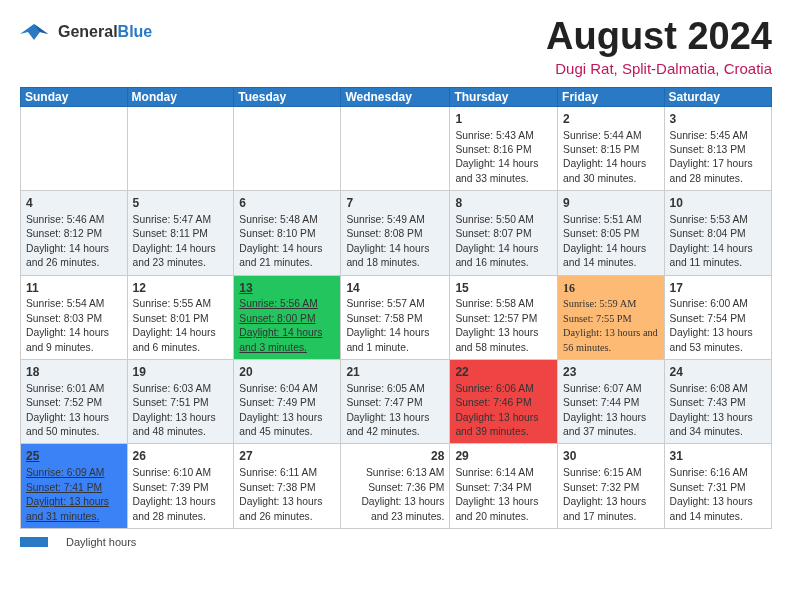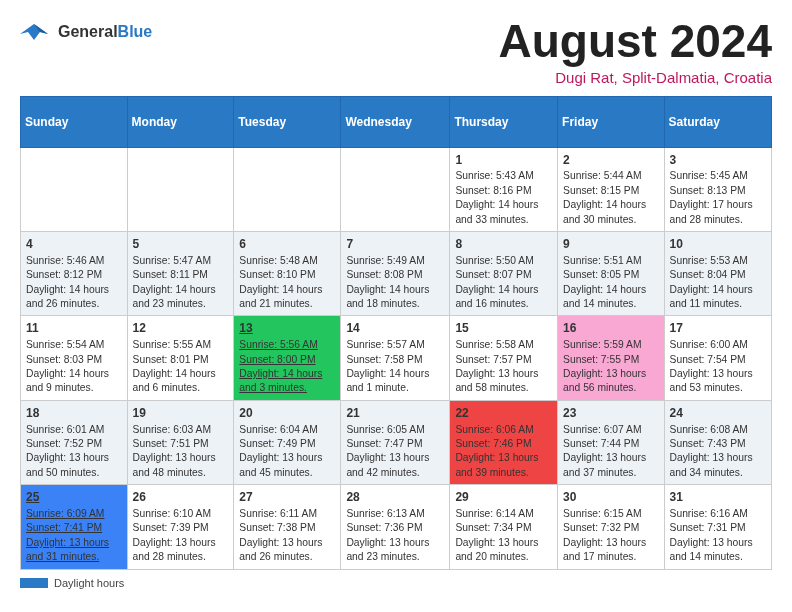--- a/index.html
+++ b/index.html
@@ -29,40 +29,40 @@
       margin-top: 4px;
     }
     .logo-bird {
       width: 28px;
       height: 24px;
     }
     .title-block {
       text-align: right;
     }
     .month-title {
-      font-size: 46px;
+      font-size: 38px;
       font-weight: bold;
       color: #222;
       line-height: 1.1;
     }
     .location-title {
       font-size: 15px;
       color: #be185d;
       margin-top: 2px;
     }
     .calendar {
       width: 100%;
       border-collapse: collapse;
       border: 1px solid #bbb;
       font-size: 10.5px;
     }
     .calendar th {
       background: #2979c5;
       color: #fff;
-      padding: 18px 4px;
+      padding: 2px 4px;
       text-align: left;
       font-size: 12px;
       font-weight: bold;
       border: 1px solid #2268b0;
     }
     .calendar td {
       vertical-align: top;
       padding: 4px 5px;
       border: 1px solid #ccc;
       width: 113px;
@@ -83,21 +83,21 @@
       font-size: 12px;
       display: block;
       margin-bottom: 1px;
     }
     .empty {
       background: #fff !important;
     }
     .legend {
       display: flex;
       align-items: center;
-      gap: 6px;
+      gap: 18px;
       margin-top: 7px;
       font-size: 11px;
       color: #444;
     }
     .legend-bar {
       width: 28px;
       height: 10px;
       background: #2979c5;
       display: inline-block;
     }
@@ -224,24 +224,24 @@
           </td>
           <td style="background: rgb(255, 255, 255);">
             <span class="day-number">14</span>
             <div>Sunrise: 5:57 AM</div>
             <div>Sunset: 7:58 PM</div>
             <div>Daylight: 14 hours and 1 minute.</div>
           </td>
           <td style="background: rgb(255, 255, 255);">
             <span class="day-number">15</span>
             <div>Sunrise: 5:58 AM</div>
-            <div>Sunset: 7:57 PM</div>
+            <div>Sunset: 12:57 PM</div>
             <div>Daylight: 13 hours and 58 minutes.</div>
           </td>
-          <td style="background: #f9a8d4;">
+          <td style="background: #fdba74; font-family: Liberation Serif, serif;">
             <span class="day-number">16</span>
             <div>Sunrise: 5:59 AM</div>
             <div>Sunset: 7:55 PM</div>
             <div>Daylight: 13 hours and 56 minutes.</div>
           </td>
           <td style="background: rgb(255, 255, 255);">
             <span class="day-number">17</span>
             <div>Sunrise: 6:00 AM</div>
             <div>Sunset: 7:54 PM</div>
             <div>Daylight: 13 hours and 53 minutes.</div>
@@ -303,21 +303,21 @@
             <div>Sunrise: 6:10 AM</div>
             <div>Sunset: 7:39 PM</div>
             <div>Daylight: 13 hours and 28 minutes.</div>
           </td>
           <td style="background: rgb(255, 255, 255);">
             <span class="day-number">27</span>
             <div>Sunrise: 6:11 AM</div>
             <div>Sunset: 7:38 PM</div>
             <div>Daylight: 13 hours and 26 minutes.</div>
           </td>
-          <td style="background: rgb(255, 255, 255);">
+          <td style="background: rgb(255, 255, 255); text-align: right;">
             <span class="day-number">28</span>
             <div>Sunrise: 6:13 AM</div>
             <div>Sunset: 7:36 PM</div>
             <div>Daylight: 13 hours and 23 minutes.</div>
           </td>
           <td style="background: rgb(255, 255, 255);">
             <span class="day-number">29</span>
             <div>Sunrise: 6:14 AM</div>
             <div>Sunset: 7:34 PM</div>
             <div>Daylight: 13 hours and 20 minutes.</div>

